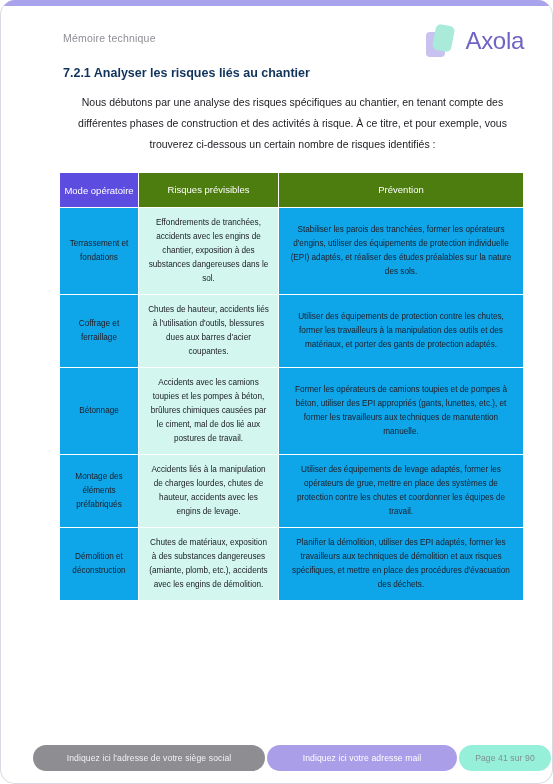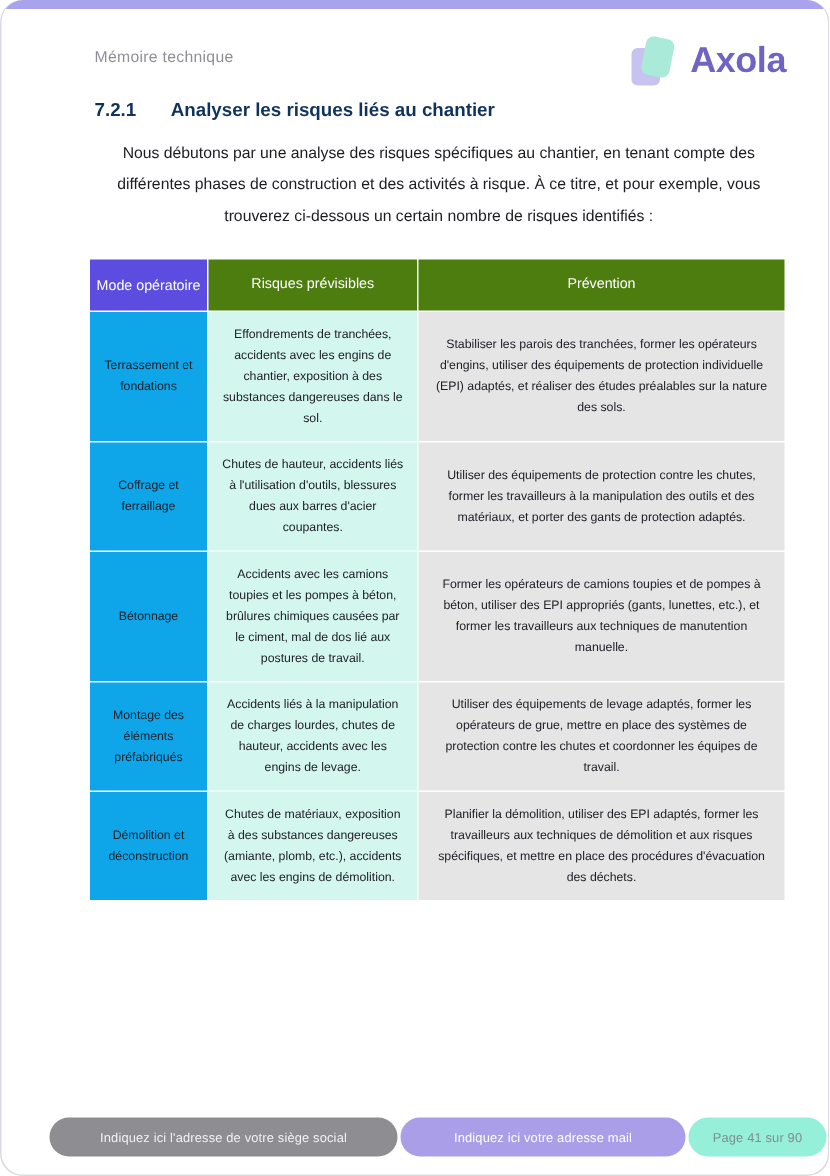--- a/index.html
+++ b/index.html
@@ -83,39 +83,39 @@
     left: 10px;
     top: 2px;
     width: 19px;
     height: 26px;
     background: #a9ead9;
     border-radius: 5px;
     transform: rotate(11deg);
   }
   .logo-word {
     font-size: 24px;
-    font-weight: bold;
+    font-weight: normal;
     color: #6f63c4;
     letter-spacing: -0.3px;
   }
 
   
   .content {
     position: absolute;
     top: 66px;
     left: 0;
     width: 553px;
   }
   .heading {
     margin: 0 0 12px 62px;
     font-size: 12.5px;
     font-weight: bold;
     color: #10335c;
     display: flex;
-    gap: 23px;
+    gap: 3px;
   }
   .para {
     margin: 0 32px 0 62px;
     font-size: 10.5px;
     line-height: 21px;
     color: #1c1c22;
     text-align: center;
   }
 
   
@@ -152,21 +152,21 @@
   th.th-risk, th.th-prev {
     background: #4d7c0f;
     color: #ffffff;
     font-size: 9.5px;
     font-weight: normal;
     padding: 10px 6px;
   }
 
   td.cell-mode { background: #0ea5e9; }
   td.cell-risk { background: #d3f7ee; }
-  td.cell-prev { background: #e5e5e5; }
+  td.cell-prev { background: #0ea5e9; }
 
   
   .footer {
     position: absolute;
     left: 0;
     bottom: 12px;
     width: 512px;
     height: 26px;
   }
   .pill {

